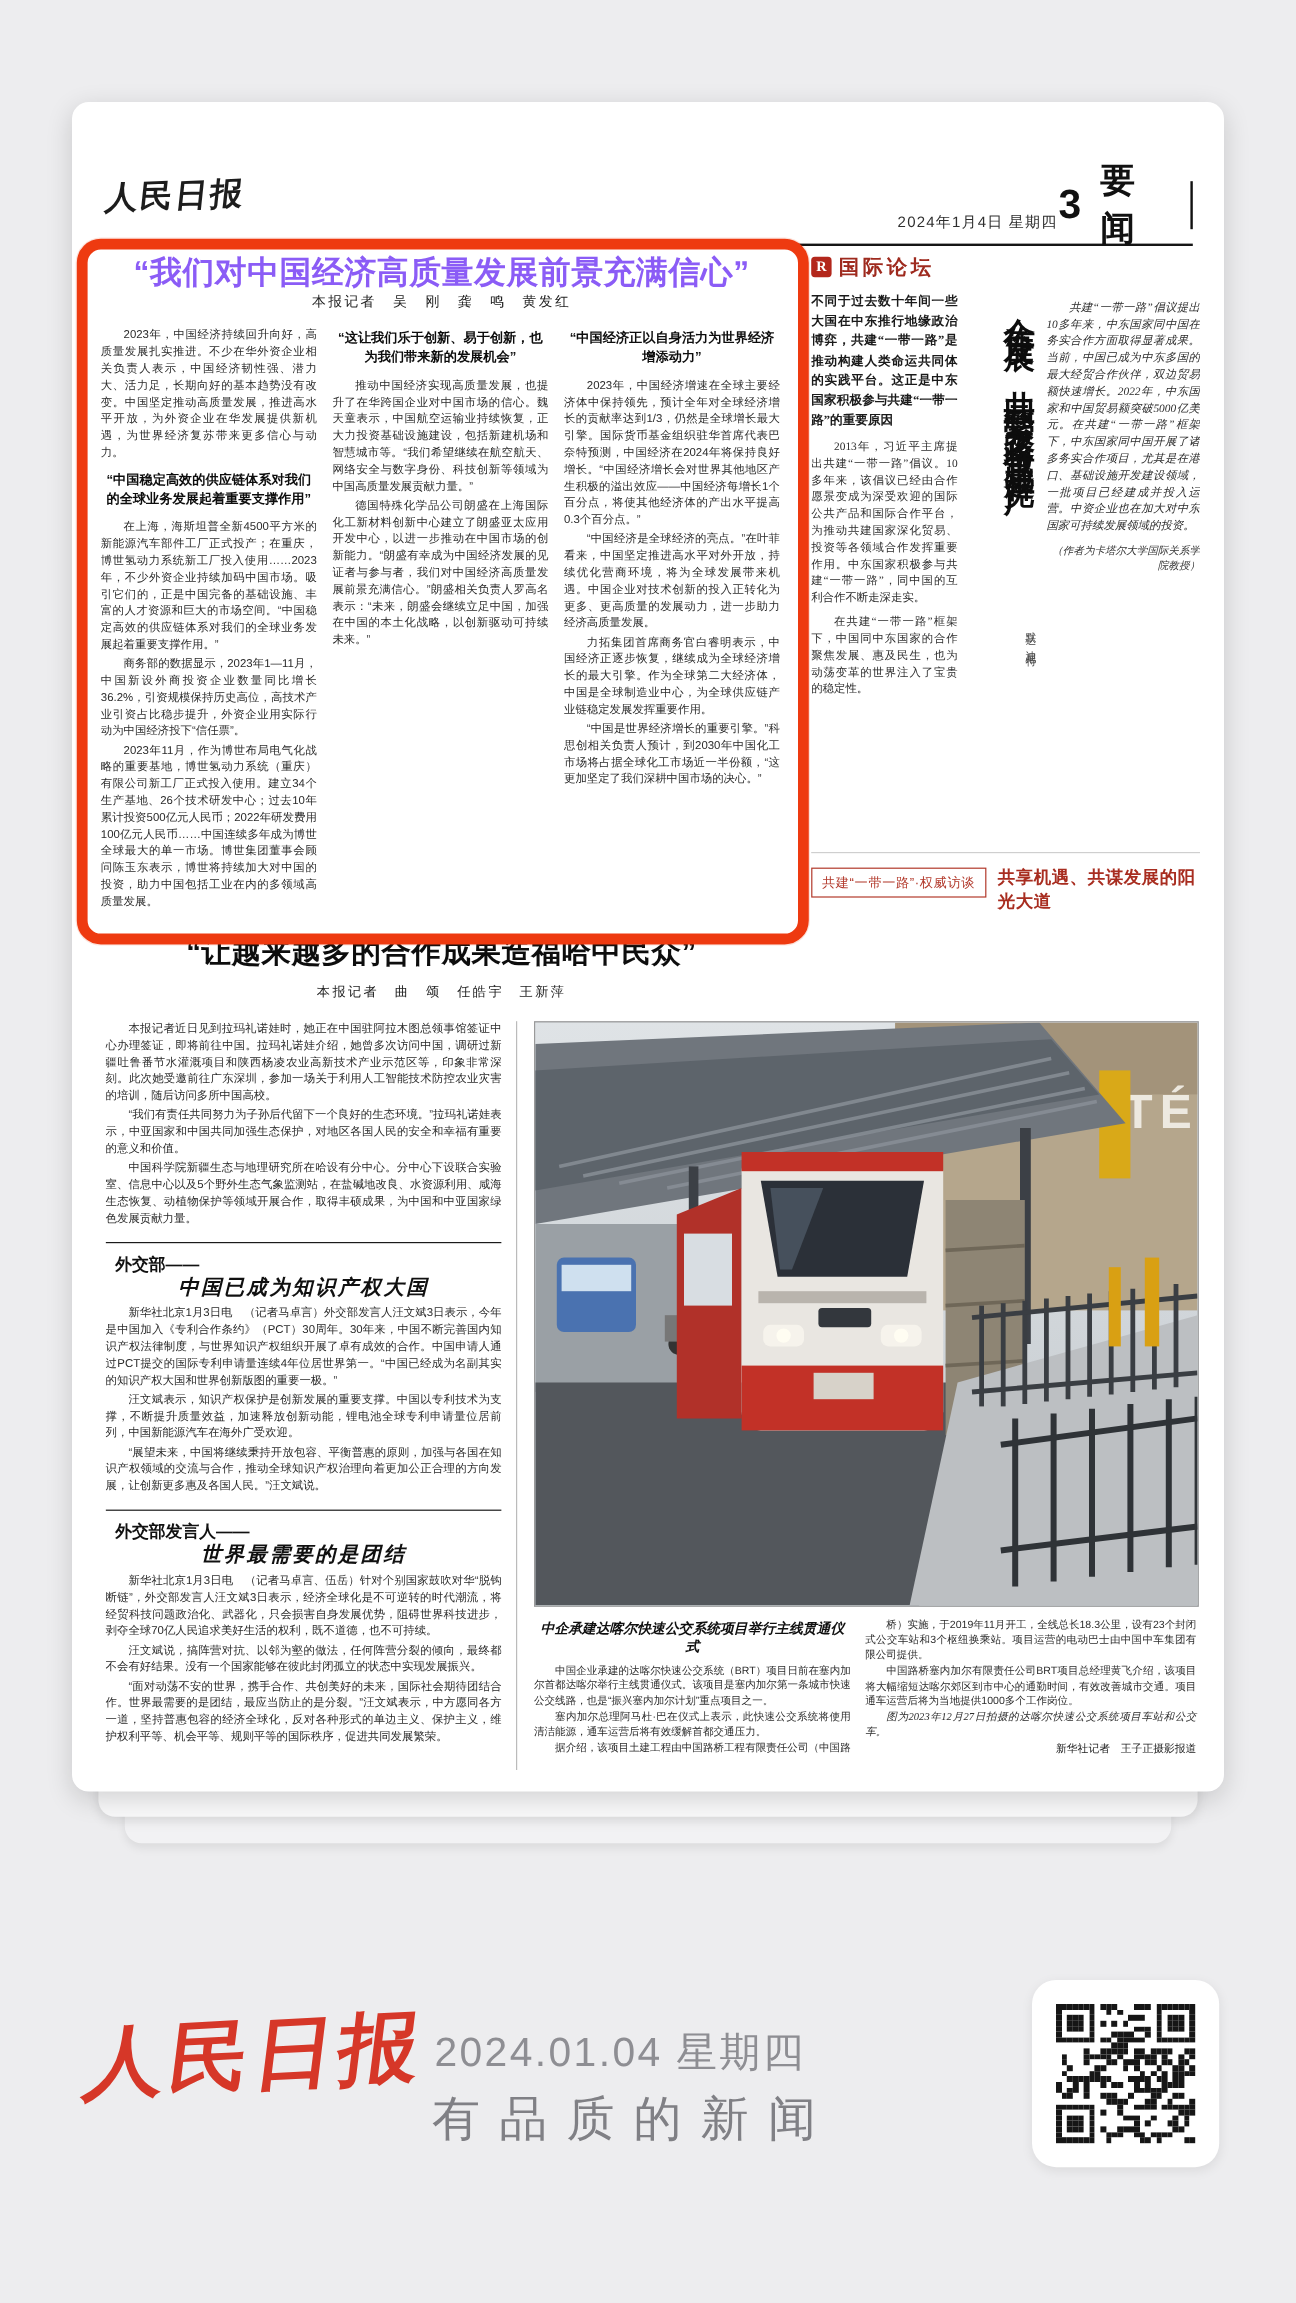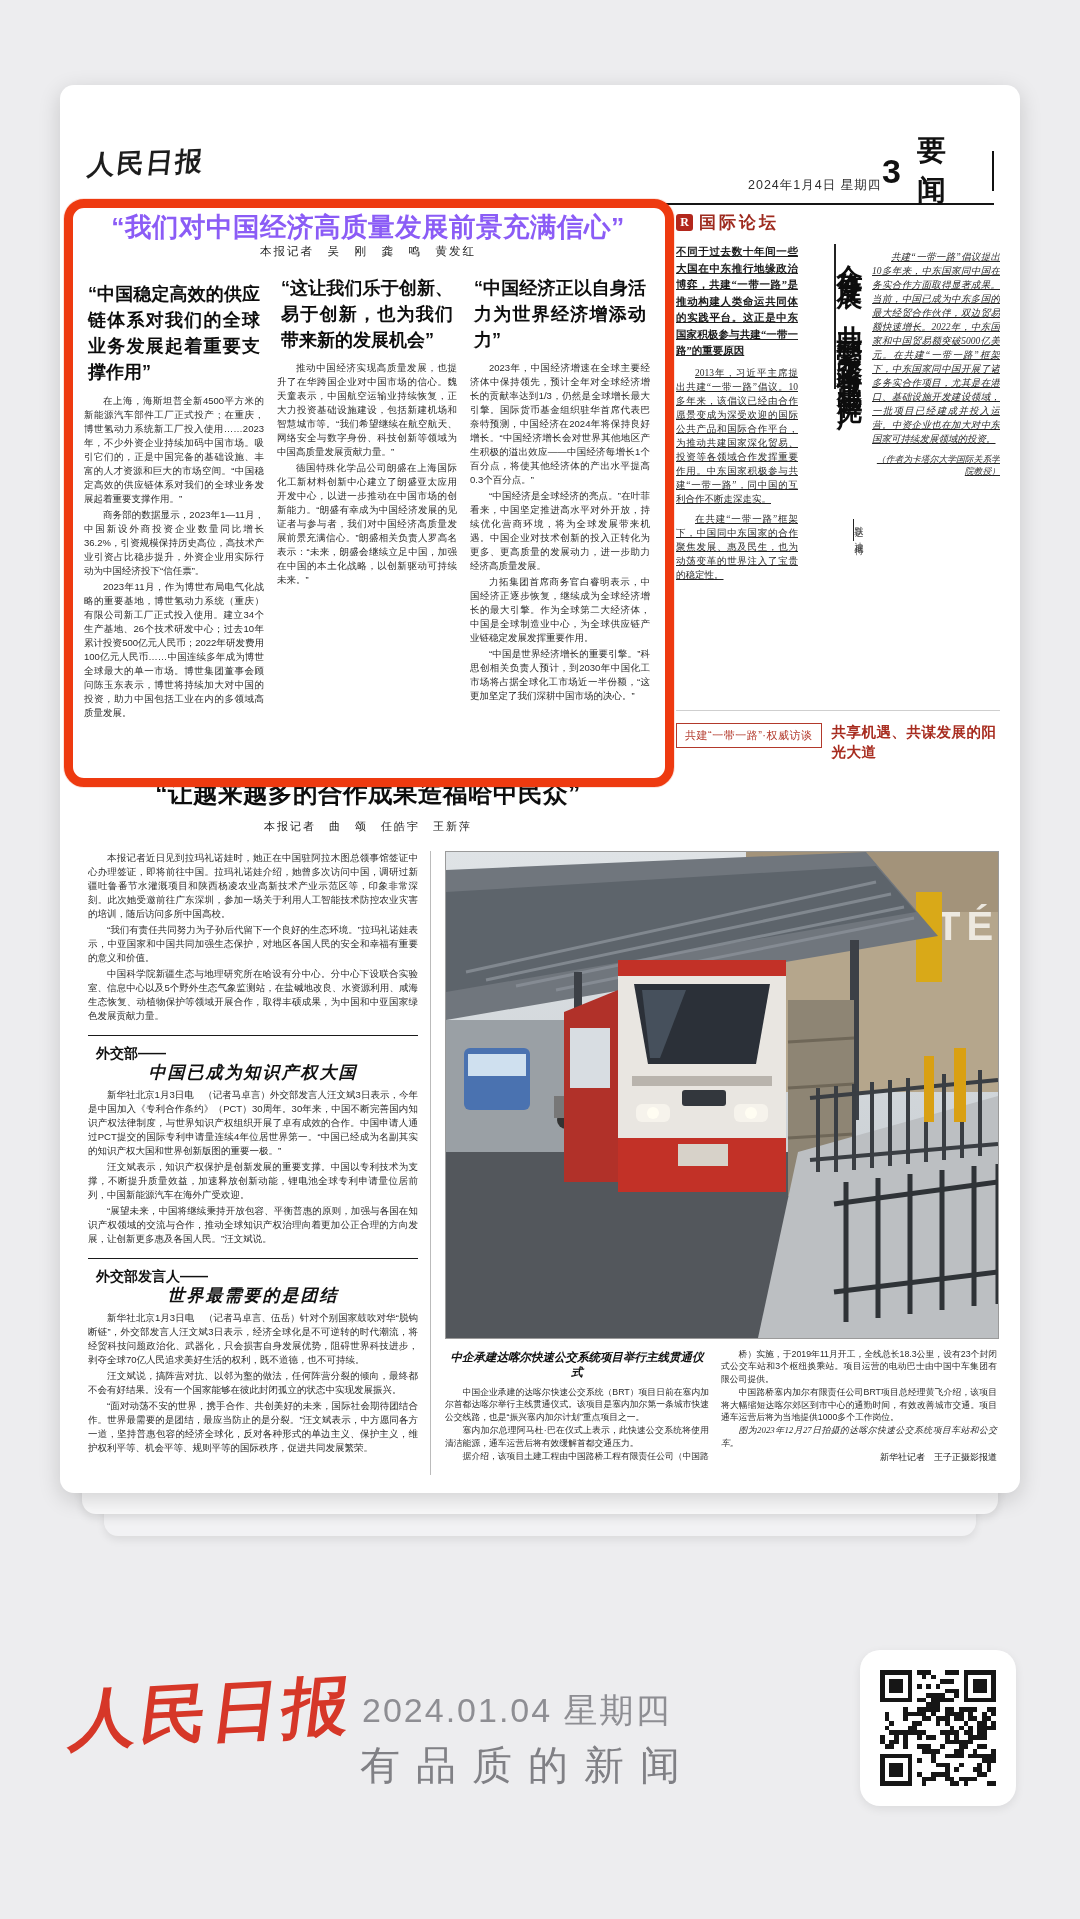--- a/index.html
+++ b/index.html
@@ -28,29 +28,29 @@
   .pageno{font-size:34px;font-weight:bold;color:#111;margin-right:16px;}
   .secname{font-size:29px;font-weight:bold;color:#111;letter-spacing:10px;}
   .secbar{display:inline-block;width:2.5px;height:40px;background:#111;margin-left:6px;}
   
   .main-art{left:24px;top:126px;width:568px;height:556px;overflow:hidden;}
   .main-headline{font-size:26.5px;font-weight:bold;text-align:center;letter-spacing:.5px;color:#8b5cf6;line-height:1.25;}
   .main-byline{font-size:11.5px;text-align:center;color:#222;letter-spacing:2px;font-family:"Liberation Serif","DejaVu Serif",serif;}
   .cols{display:flex;gap:13px;margin-top:14px;}
   .col{width:180px;font-size:9.5px;line-height:14px;text-align:justify;color:#2b2b2b;}
   .col p{margin:0 0 2px 0;text-indent:2em;}
-  .subhead{font-size:18px;font-weight:bold;line-height:1.45;margin:8px 4px 8px 4px;color:#0d0d0d;text-indent:0 !important;}
+  .subhead{font-size:11px;font-weight:bold;text-align:center;line-height:1.45;margin:8px 4px 8px 4px;color:#0d0d0d;text-indent:0 !important;}
   
   .annotation{left:64px;top:199px;width:592px;height:570px;border:9px solid #ee3a10;border-radius:20px;z-index:40;pointer-events:none;box-shadow:0 0 0 1px rgba(238,58,16,.15);}
   
   .intl{left:616px;top:126px;width:324px;height:648px;}
   .intl-head{display:flex;align-items:center;gap:6px;}
   .r-badge{width:17px;height:17px;background:#b3271c;color:#fff;border-radius:3px;font-size:12px;font-weight:bold;display:flex;align-items:center;justify-content:center;font-family:"Liberation Serif",serif;}
   .intl-kicker{font-size:17px;font-weight:bold;color:#9e2a1e;letter-spacing:3px;}
-  .intl-row{display:flex;margin-top:10px;gap:7px;height:452px;overflow:hidden;text-decoration:underline;}
+  .intl-row{display:flex;margin-top:10px;gap:7px;height:452px;overflow:hidden;}
   .intl-left{width:122px;font-family:"Liberation Serif","DejaVu Serif",serif;}
   .intl-intro{font-size:10.5px;font-weight:bold;line-height:16.5px;text-align:justify;color:#1a1a1a;}
   .intl-left p.body, .intl-right p{font-size:9.5px;line-height:14px;text-align:justify;margin:6px 0 0 0;text-indent:2em;color:#2d2d2d;}
   .v-block{width:60px;height:445px;writing-mode:vertical-rl;text-orientation:upright;display:flex;}
   .v-title{font-size:26px;font-weight:bold;color:#0d0d0d;letter-spacing:7px;line-height:30px;font-family:"Liberation Sans",sans-serif;}
   .v-author{font-size:9px;color:#444;letter-spacing:2px;margin-top:130px;}
   .intl-right{width:128px;font-family:"Liberation Serif","DejaVu Serif",serif;font-style:italic;display:flex;flex-direction:column;}
   .author-note{font-size:8.8px;color:#333;margin-top:8px;font-style:italic;font-family:"Liberation Serif",serif;text-align:right;}
   .intl-bottom{display:flex;margin-top:14px;align-items:flex-start;gap:10px;border-top:1px solid #cfcfcf;padding-top:12px;}
   .series-label{border:1.5px solid #b2392b;color:#b2392b;font-size:11px;padding:4px 8px;white-space:nowrap;letter-spacing:.5px;}
@@ -100,20 +100,21 @@
       <span class="secname">要闻</span>
       <span class="secbar"></span>
     </div>
   </div>
 
   <div class="abs main-art">
     <div class="main-headline">“我们对中国经济高质量发展前景充满信心”</div>
     <div class="main-byline">本报记者　吴　刚　龚　鸣　黄发红</div>
     <div class="cols">
       <div class="col">
+        <p>2023年，中国经济持续回升向好，高质量发展扎实推进。不少在华外资企业相关负责人表示，中国经济韧性强、潜力大、活力足，长期向好的基本趋势没有改变。中国坚定推动高质量发展，推进高水平开放，为外资企业在华发展提供新机遇，为世界经济复苏带来更多信心与动力。</p>
         <div class="subhead">“中国稳定高效的供应链体系对我们的全球业务发展起着重要支撑作用”</div>
         <p>在上海，海斯坦普全新4500平方米的新能源汽车部件工厂正式投产；在重庆，博世氢动力系统新工厂投入使用……2023年，不少外资企业持续加码中国市场。吸引它们的，正是中国完备的基础设施、丰富的人才资源和巨大的市场空间。“中国稳定高效的供应链体系对我们的全球业务发展起着重要支撑作用。”</p>
         <p>商务部的数据显示，2023年1—11月，中国新设外商投资企业数量同比增长36.2%，引资规模保持历史高位，高技术产业引资占比稳步提升，外资企业用实际行动为中国经济投下“信任票”。</p>
         <p>2023年11月，作为博世布局电气化战略的重要基地，博世氢动力系统（重庆）有限公司新工厂正式投入使用。建立34个生产基地、26个技术研发中心；过去10年累计投资500亿元人民币；2022年研发费用100亿元人民币……中国连续多年成为博世全球最大的单一市场。博世集团董事会顾问陈玉东表示，博世将持续加大对中国的投资，助力中国包括工业在内的多领域高质量发展。</p>
       </div>
       <div class="col">
         <div class="subhead" style="margin-top:2px">“这让我们乐于创新、易于创新，也为我们带来新的发展机会”</div>
         <p>推动中国经济实现高质量发展，也提升了在华跨国企业对中国市场的信心。魏天童表示，中国航空运输业持续恢复，正大力投资基础设施建设，包括新建机场和智慧城市等。“我们希望继续在航空航天、网络安全与数字身份、科技创新等领域为中国高质量发展贡献力量。”</p>
         <p>德国特殊化学品公司朗盛在上海国际化工新材料创新中心建立了朗盛亚太应用开发中心，以进一步推动在中国市场的创新能力。“朗盛有幸成为中国经济发展的见证者与参与者，我们对中国经济高质量发展前景充满信心。”朗盛相关负责人罗高名表示：“未来，朗盛会继续立足中国，加强在中国的本土化战略，以创新驱动可持续未来。”</p>
       </div>

